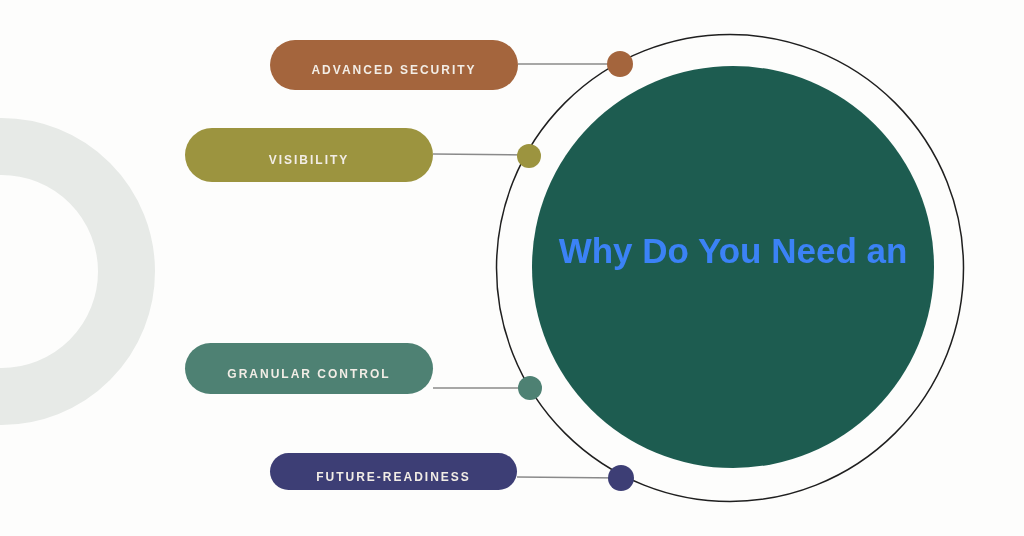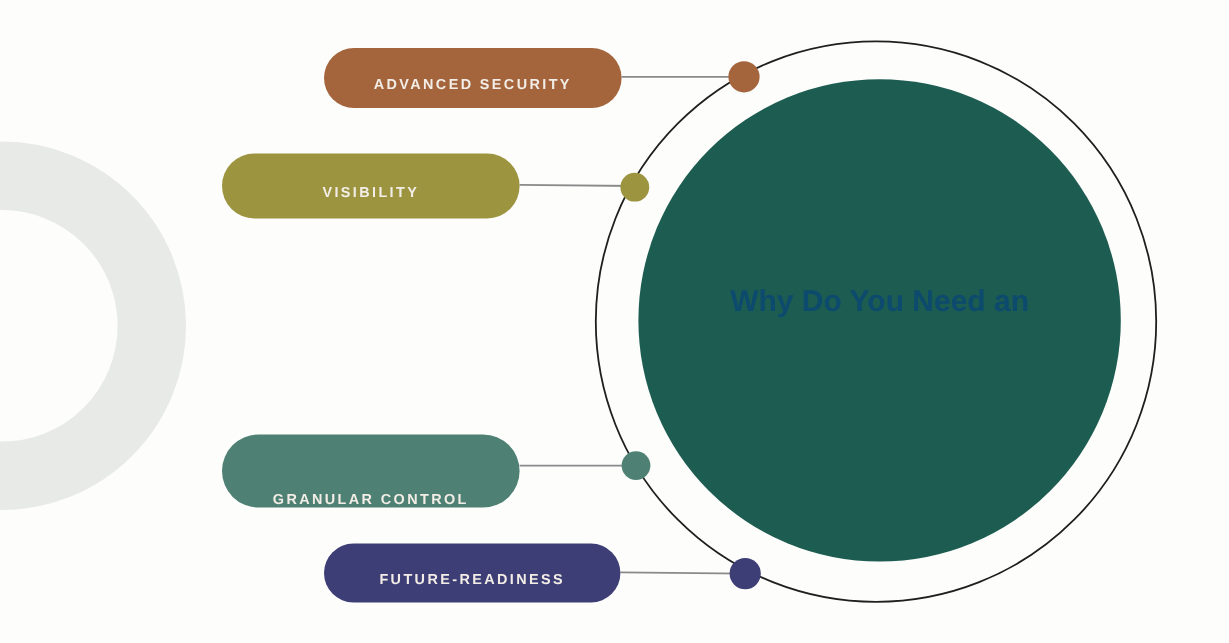--- a/index.html
+++ b/index.html
@@ -31,30 +31,30 @@
   .pill .pill-label {
     font-size:12px;
     font-weight:700;
     letter-spacing:2px;
     color:#f2ede6;
     white-space:nowrap;
     margin-top:10px;
   }
   .pill-advanced-security { left:270px; top:40px;  width:248px; height:50px; }
   .pill-visibility        { left:185px; top:128px; width:248px; height:54px; }
-  .pill-granular-control  { left:185px; top:362px; width:248px; height:61px;align-items:flex-end; }
-  .pill-future-readiness  { left:270px; top:453px; width:247px; height:49px; }
+  .pill-granular-control  { left:185px; top:343px; width:248px; height:51px; }
+  .pill-future-readiness  { left:270px; top:453px; width:247px; height:37px; }
 
   
   .center-title {
     position:absolute;
     left:553px; top:230px; width:360px;
     text-align:center;
-    color:#0c4a6e;
-    font-size:25px;
+    color:#3b82f6;
+    font-size:35px;
     font-weight:700;
     line-height:42px;
   }
   .center-title span { display:block; }
 </style>
 </head>
 <body>
 
 <div class="stage">
 

